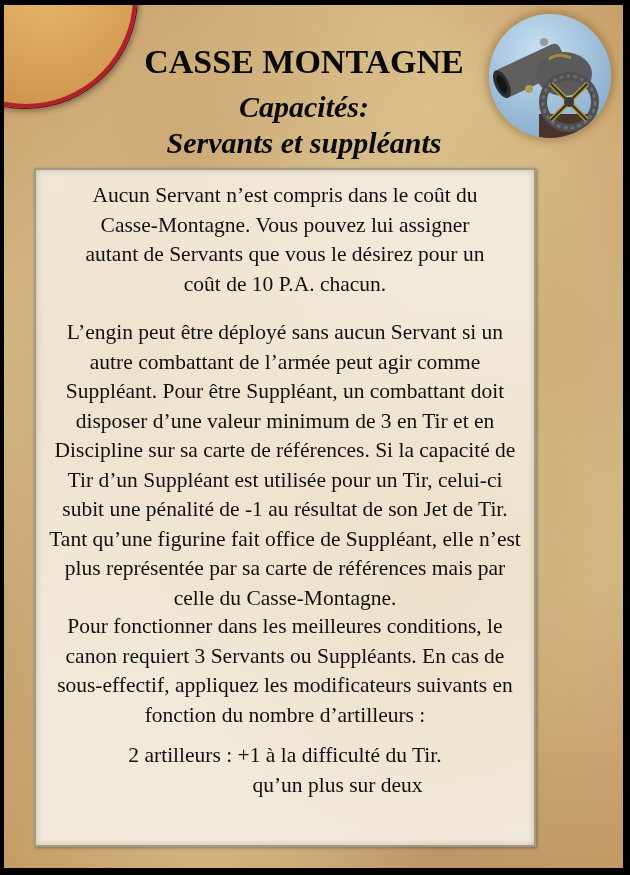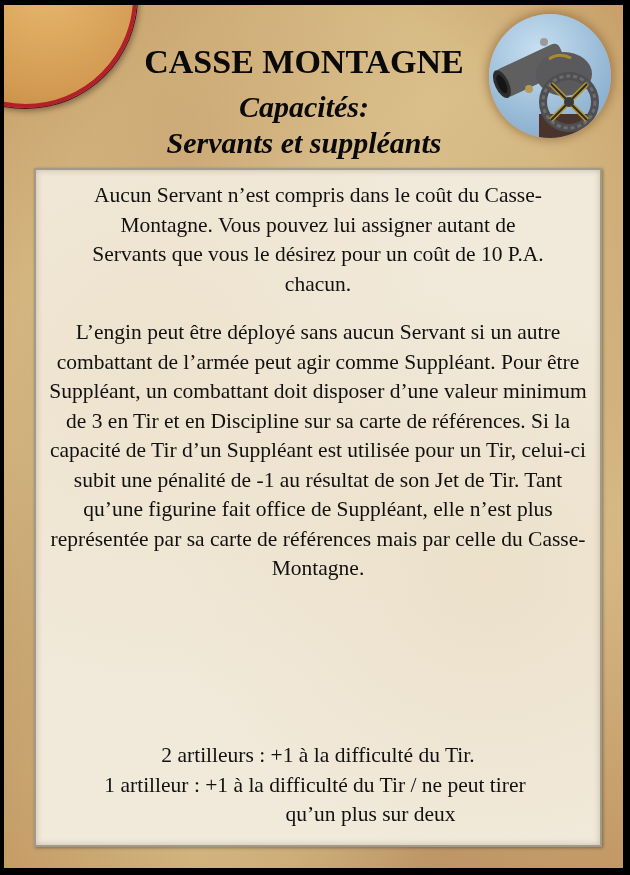--- a/index.html
+++ b/index.html
@@ -35,21 +35,21 @@
     color: #0a0a0a; letter-spacing: 0px; margin-left: -10px;
   }
   .subtitle {
     position: absolute; left: 0; width: 620px; text-align: center;
     font-family: "Liberation Serif", serif; font-weight: bold; font-style: italic;
     font-size: 30px; color: #0a0a0a; margin-left: -10px;
   }
   .sub1 { top: 85px; }
   .sub2 { top: 121px; }
   .panel {
-    position: absolute; left: 30px; top: 163px; width: 568px; height: 679px;
+    position: absolute; left: 30px; top: 163px; width: 502px; height: 679px;
     background:
       radial-gradient(ellipse at 80% 60%, rgba(230,215,185,0.5), transparent 50%),
       radial-gradient(ellipse at 20% 30%, rgba(235,222,196,0.6), transparent 50%),
       #f1e9da;
     border: 2px solid #a09a8c;
     box-shadow: inset 0 0 6px rgba(120,100,70,0.35), 1px 1px 3px rgba(0,0,0,0.35);
     box-sizing: border-box;
     font-family: "Liberation Serif", serif; font-size: 21.5px; line-height: 29.5px;
     color: #111; text-align: center;
   }
@@ -93,19 +93,19 @@
     </svg>
   </div>
 
   <div class="title">CASSE MONTAGNE</div>
   <div class="subtitle sub1">Capacités:</div>
   <div class="subtitle sub2">Servants et suppléants</div>
 
   <div class="panel">
     <div class="para p1" style="padding: 0 40px;">Aucun Servant n’est compris dans le coût du Casse-Montagne. Vous pouvez lui assigner autant de Servants que vous le désirez pour un coût de 10 P.A. chacun.</div>
     <div class="para p2">L’engin peut être déployé sans aucun Servant si un autre combattant de l’armée peut agir comme Suppléant. Pour être Suppléant, un combattant doit disposer d’une valeur minimum de 3 en Tir et en Discipline sur sa carte de références. Si la capacité de Tir d’un Suppléant est utilisée pour un Tir, celui-ci subit une pénalité de -1 au résultat de son Jet de Tir. Tant qu’une figurine fait office de Suppléant, elle n’est plus représentée par sa carte de références mais par celle du Casse-Montagne.</div>
+    <div class="para p3" style="padding: 0 6px;">Pour fonctionner dans les meilleures conditions, le canon requiert 3 Servants ou Suppléants. En cas de sous-effectif, appliquez les modificateurs suivants en fonction du nombre d’artilleurs :</div>
     <div class="mods">
       <span class="mod-line">2 artilleurs : +1 à la difficulté du Tir.</span>
-      <span class="mod-line" style="padding-right: 6px;">1 artilleur : +1 à la difficulté du Tir / ne peut tirer</span>
       <span class="mod2-cont">qu’un plus sur deux</span>
     </div>
   </div>
 </div>
 
 </body></html>

